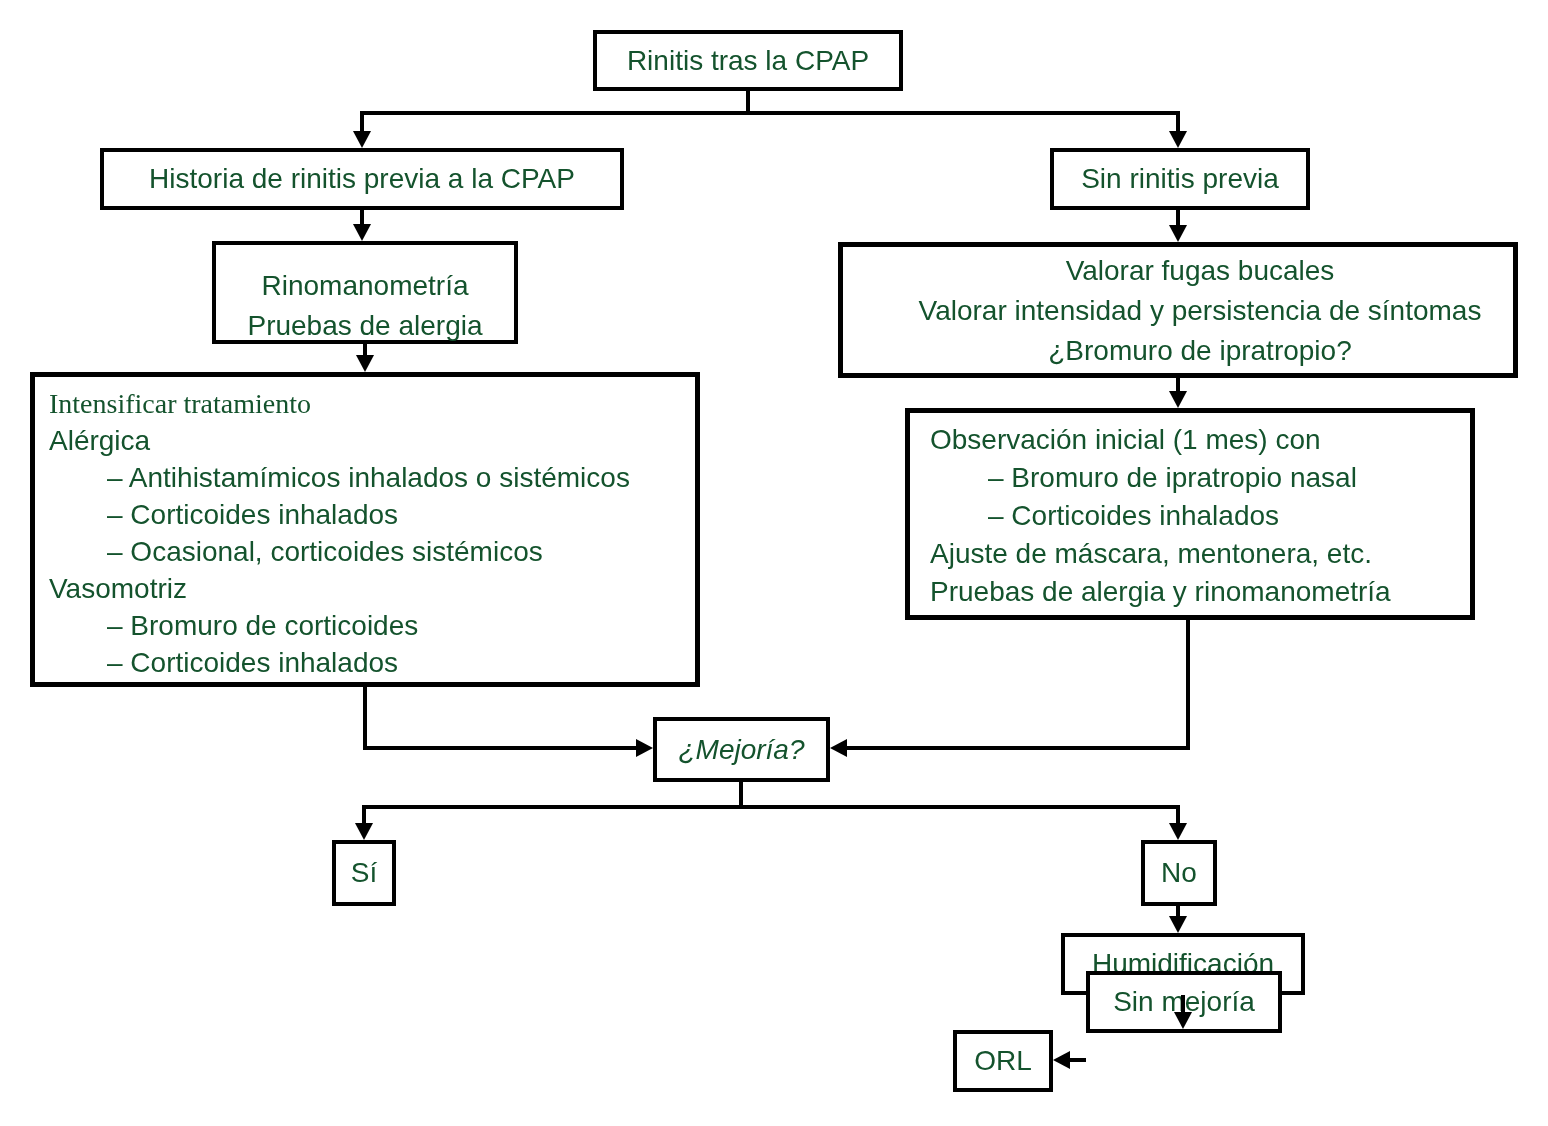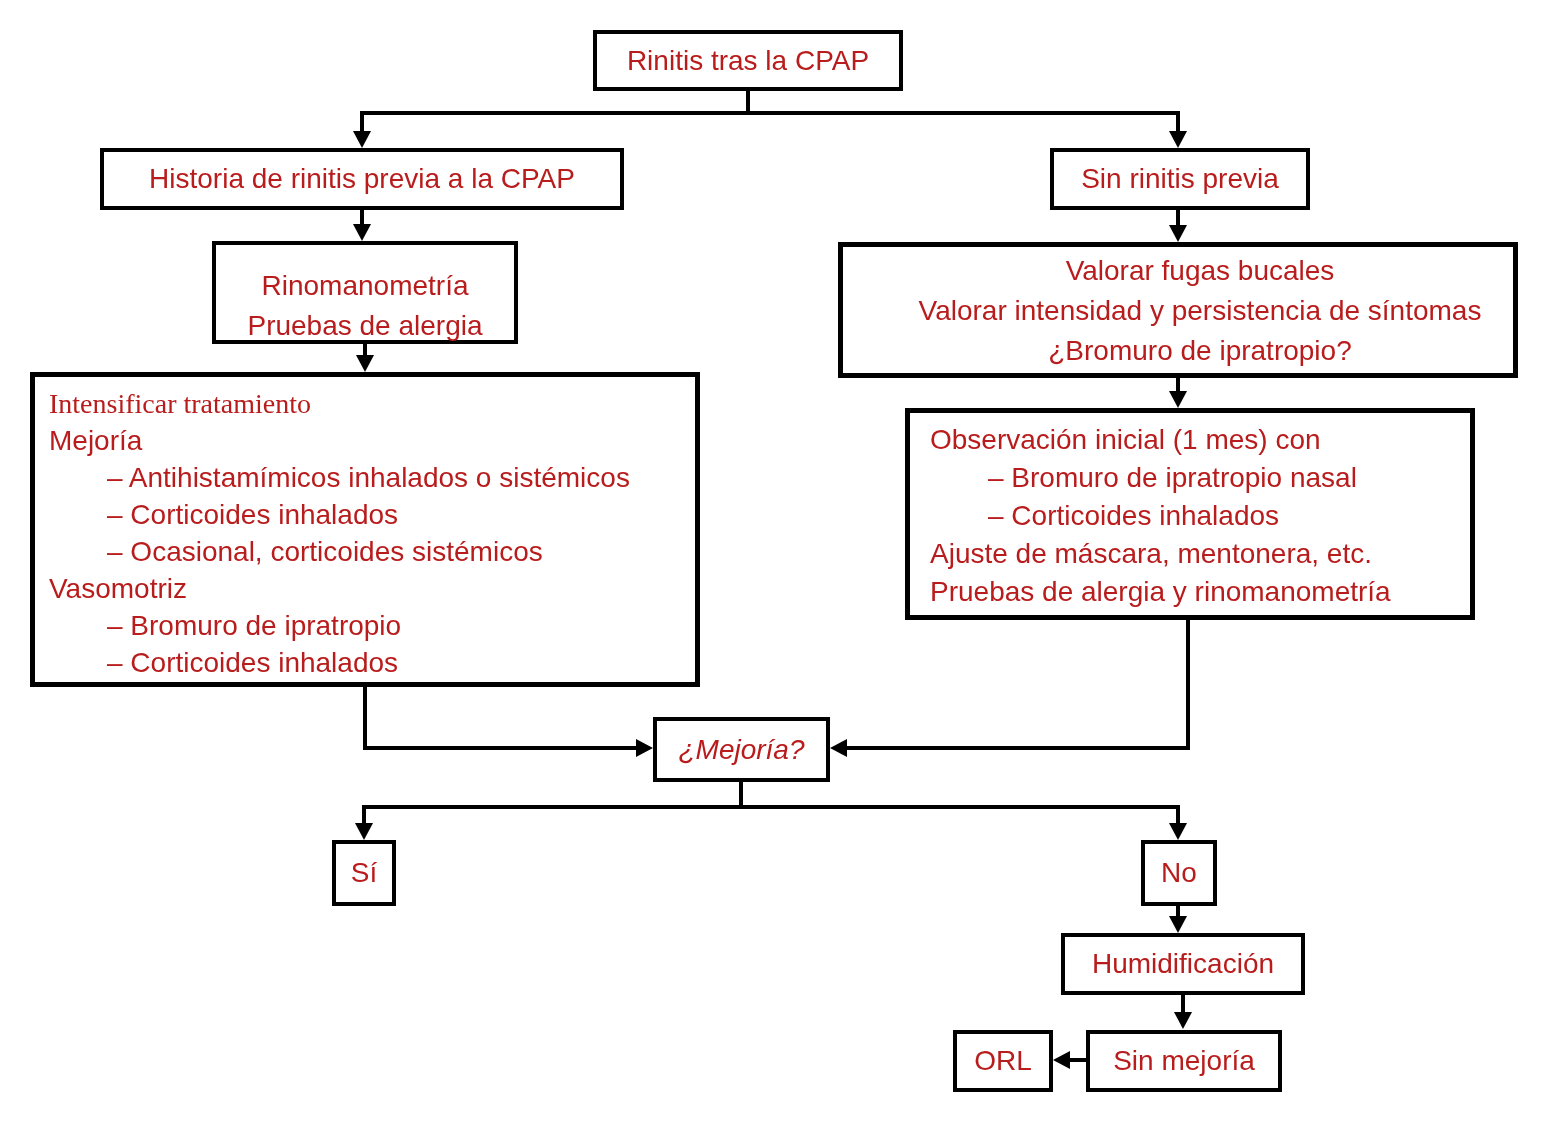--- a/index.html
+++ b/index.html
@@ -6,21 +6,21 @@
     margin: 0;
     padding: 0;
     background: #ffffff;
   }
   .stage {
     position: relative;
     width: 1548px;
     height: 1126px;
     background: #ffffff;
     font-family: "Liberation Sans", "DejaVu Sans", sans-serif;
-    color: #b91c1c;
+    color: #14532d;
   }
   .box {
     position: absolute;
     box-sizing: border-box;
     border: 4px solid #000000;
     background: #ffffff;
     font-size: 28px;
     display: flex;
     align-items: center;
     justify-content: center;
@@ -78,26 +78,26 @@
     <span>Historia de rinitis previa a la CPAP</span>
   </div>
 
   <div class="box multi centered" style="left:212px; top:241px; width:306px; height:103px; padding-top:21px;">
     <div class="line" style="line-height:40px;">Rinomanometría</div>
     <div class="line" style="line-height:40px;">Pruebas de alergia</div>
   </div>
 
   <div class="box multi heavy" style="left:30px; top:372px; width:670px; height:315px; padding:8px 0 0 14px;">
     <div class="line" style="line-height:37px;font-family:Liberation Serif, serif;">Intensificar tratamiento</div>
-    <div class="line" style="line-height:37px;">Mejoría</div>
+    <div class="line" style="line-height:37px;">Alérgica</div>
     <div class="line indent" style="line-height:37px;">– Antihistamímicos inhalados o sistémicos</div>
     <div class="line indent" style="line-height:37px;">– Corticoides inhalados</div>
     <div class="line indent" style="line-height:37px;">– Ocasional, corticoides sistémicos</div>
     <div class="line" style="line-height:37px;">Vasomotriz</div>
-    <div class="line indent" style="line-height:37px;">– Bromuro de ipratropio</div>
+    <div class="line indent" style="line-height:37px;">– Bromuro de corticoides</div>
     <div class="line indent" style="line-height:37px;">– Corticoides inhalados</div>
   </div>
 
   <div class="box" style="left:1050px; top:148px; width:260px; height:62px;">
     <span>Sin rinitis previa</span>
   </div>
 
   <div class="box multi centered heavy" style="left:838px; top:242px; width:680px; height:136px; padding-top:4px;">
     <div class="line" style="line-height:40px;">Valorar fugas bucales</div>
     <div class="line" style="line-height:40px;">Valorar intensidad y persistencia de síntomas</div>
@@ -121,21 +121,21 @@
   </div>
 
   <div class="box" style="left:1141px; top:840px; width:76px; height:66px;">
     <span>No</span>
   </div>
 
   <div class="box" style="left:1061px; top:933px; width:244px; height:62px;">
     <span>Humidificación</span>
   </div>
 
-  <div class="box" style="left:1086px; top:1030px; width:196px; height:62px;">
+  <div class="box" style="left:1086px; top:971px; width:196px; height:62px;">
     <span>Sin mejoría</span>
   </div>
 
   <div class="box" style="left:953px; top:1030px; width:100px; height:62px;">
     <span>ORL</span>
   </div>
 
   <div class="vline" style="left:746px; top:91px; height:24px;"></div>
   <div class="hline" style="left:360px; top:111px; width:820px;"></div>
   <div class="vline" style="left:360px; top:111px; height:22px;"></div>

